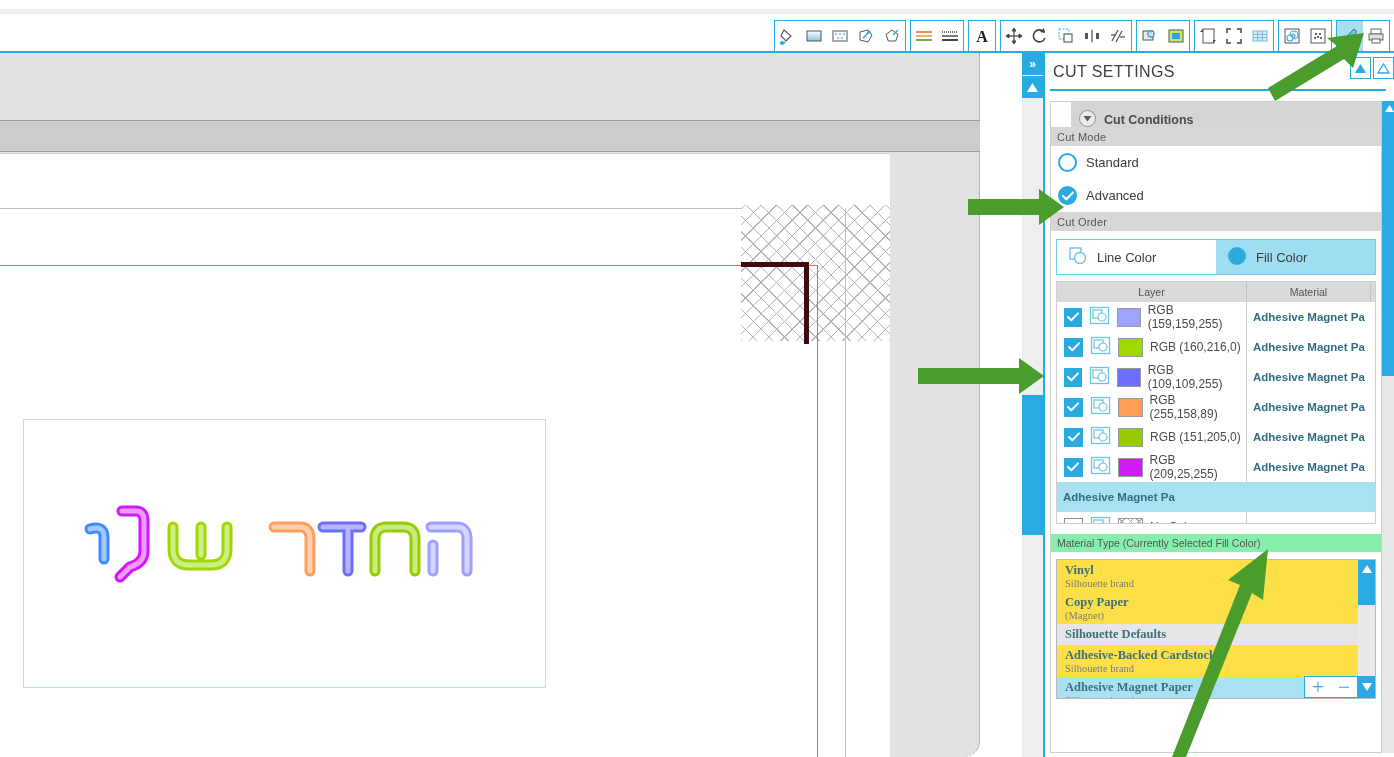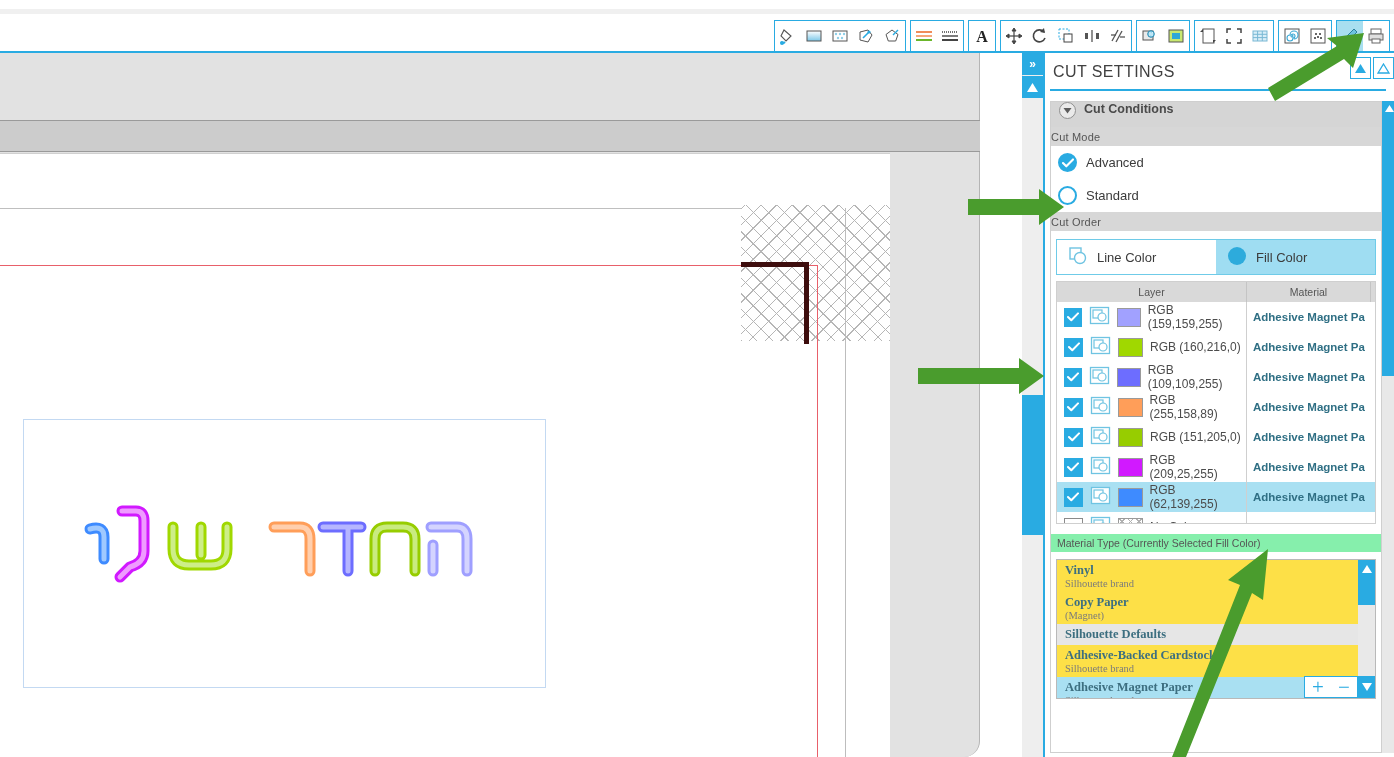--- a/index.html
+++ b/index.html
@@ -173,32 +173,32 @@
     position: absolute; left: 337px; top: 48px;
     width: 14px; height: 652px;
     background: #e8e8e8;
   }
   .ps-up { position:absolute; left:0; top:0; width:14px; height:15px; background:#29abe2;
            display:flex; align-items:center; justify-content:center; cursor:pointer; }
   .ps-thumb { position:absolute; left:0; top:15px; width:14px; height:260px; background:#29abe2; cursor:pointer;}
 
   .section-head {
     height: 25px; background: #d5d5d5;
-    display: flex; align-items: flex-start; padding-left: 8px; gap: 8px;
+    display: flex; align-items: flex-end; padding-left: 8px; gap: 8px; margin-left: 20px;
   }
   .collapse-circle {
     width: 17px; height: 17px; border-radius: 50%;
     border: 1px solid #909090; background: #eaeaea;
     display: flex; align-items: center; justify-content: center;
   }
   .section-head-label { font-size: 12.5px; font-weight: bold; color: #4a4a4a; }
 
   .sub-head {
     height: 19px; background: #d7d7d7;
-    display: flex; align-items: center; 
+    display: flex; align-items: center; padding-left: 6px;
     font-size: 11px; color: #555; letter-spacing: .2px;
   }
 
   .radio-row {
     height: 33px; display: flex; align-items: center;
     padding-left: 7px; gap: 9px; background: #fff; cursor: pointer;
   }
   .radio {
     width: 19px; height: 19px; border-radius: 50%;
     border: 2px solid #29abe2; background: #fff;
@@ -575,30 +575,30 @@
           <svg width="9" height="7" viewBox="0 0 9 7">
               <path d="M0.5 1 L8.5 1 L4.5 6.5 Z" fill="#5c5c5c"></path>
             </svg>
         </span>
         <span class="section-head-label">Cut Conditions</span>
       </div>
 
       <div class="sub-head">Cut Mode</div>
 
       <div class="radio-row">
+        <span class="radio"></span>
+        <span class="radio-label">Standard</span>
+      </div>
+      <div class="radio-row">
         <span class="radio checked">
           <svg width="12" height="10" viewBox="0 0 12 10">
               <path d="M1 5 L4.3 8.3 L11 1.4" stroke="#ffffff" stroke-width="2.1" fill="none" stroke-linecap="round" stroke-linejoin="round"></path>
             </svg>
         </span>
         <span class="radio-label">Advanced</span>
-      </div>
-      <div class="radio-row">
-        <span class="radio"></span>
-        <span class="radio-label">Standard</span>
       </div>
 
       <div class="sub-head">Cut Order</div>
 
       <div class="cutorder-tabs">
         <div class="co-tab">
           <span>
             <svg width="22" height="22" viewBox="0 0 22 22">
                 <rect x="3" y="3" width="11" height="11" fill="#fff" stroke="#6fc4e2" stroke-width="1.4"></rect>
                 <rect x="7.5" y="7.5" width="11" height="11" rx="5.5" fill="#fff" stroke="#6fc4e2" stroke-width="1.4"></rect>
@@ -718,34 +718,20 @@
                     <rect x="1.5" y="1.5" width="18" height="16" fill="#fff" stroke="#6fc4e2" stroke-width="1.3"></rect>
                     <rect x="4" y="4" width="9" height="8" fill="#fff" stroke="#6fc4e2" stroke-width="1.2"></rect>
                     <circle cx="13" cy="11" r="4" fill="#fff" stroke="#6fc4e2" stroke-width="1.2"></circle>
                   </svg></span>
                 <span class="lt-swatch" style="background: rgb(209, 25, 255);"></span>
                 <span class="lt-label">RGB (209,25,255)</span>
               </div>
               <div class="lt-cell-material">Adhesive Magnet Pa</div>
             </div>
             <div class="lt-row selected">
-              <div class="lt-cell-layer">
-                <span class="lt-check">
-                  <svg width="12" height="10" viewBox="0 0 12 10">
-                    <path d="M1 5 L4.3 8.3 L11 1.4" stroke="#fff" stroke-width="2" fill="none" stroke-linecap="round" stroke-linejoin="round"></path>
-                  </svg>
-                </span>
-                <span><svg width="21" height="19" viewBox="0 0 21 19">
-                    <rect x="1.5" y="1.5" width="18" height="16" fill="#fff" stroke="#6fc4e2" stroke-width="1.3"></rect>
-                    <rect x="4" y="4" width="9" height="8" fill="#fff" stroke="#6fc4e2" stroke-width="1.2"></rect>
-                    <circle cx="13" cy="11" r="4" fill="#fff" stroke="#6fc4e2" stroke-width="1.2"></circle>
-                  </svg></span>
-                <span class="lt-swatch" style="background: rgb(62, 139, 255);"></span>
-                <span class="lt-label">RGB (62,139,255)</span>
-              </div>
               <div class="lt-cell-material">Adhesive Magnet Pa</div>
             </div>
             <div class="lt-row">
               <div class="lt-cell-layer">
                 <span class="lt-check off"></span>
                 <span><svg width="21" height="19" viewBox="0 0 21 19">
                     <rect x="1.5" y="1.5" width="18" height="16" fill="#fff" stroke="#6fc4e2" stroke-width="1.3"></rect>
                     <rect x="4" y="4" width="9" height="8" fill="#fff" stroke="#6fc4e2" stroke-width="1.2"></rect>
                     <circle cx="13" cy="11" r="4" fill="#fff" stroke="#6fc4e2" stroke-width="1.2"></circle>
                   </svg></span>

